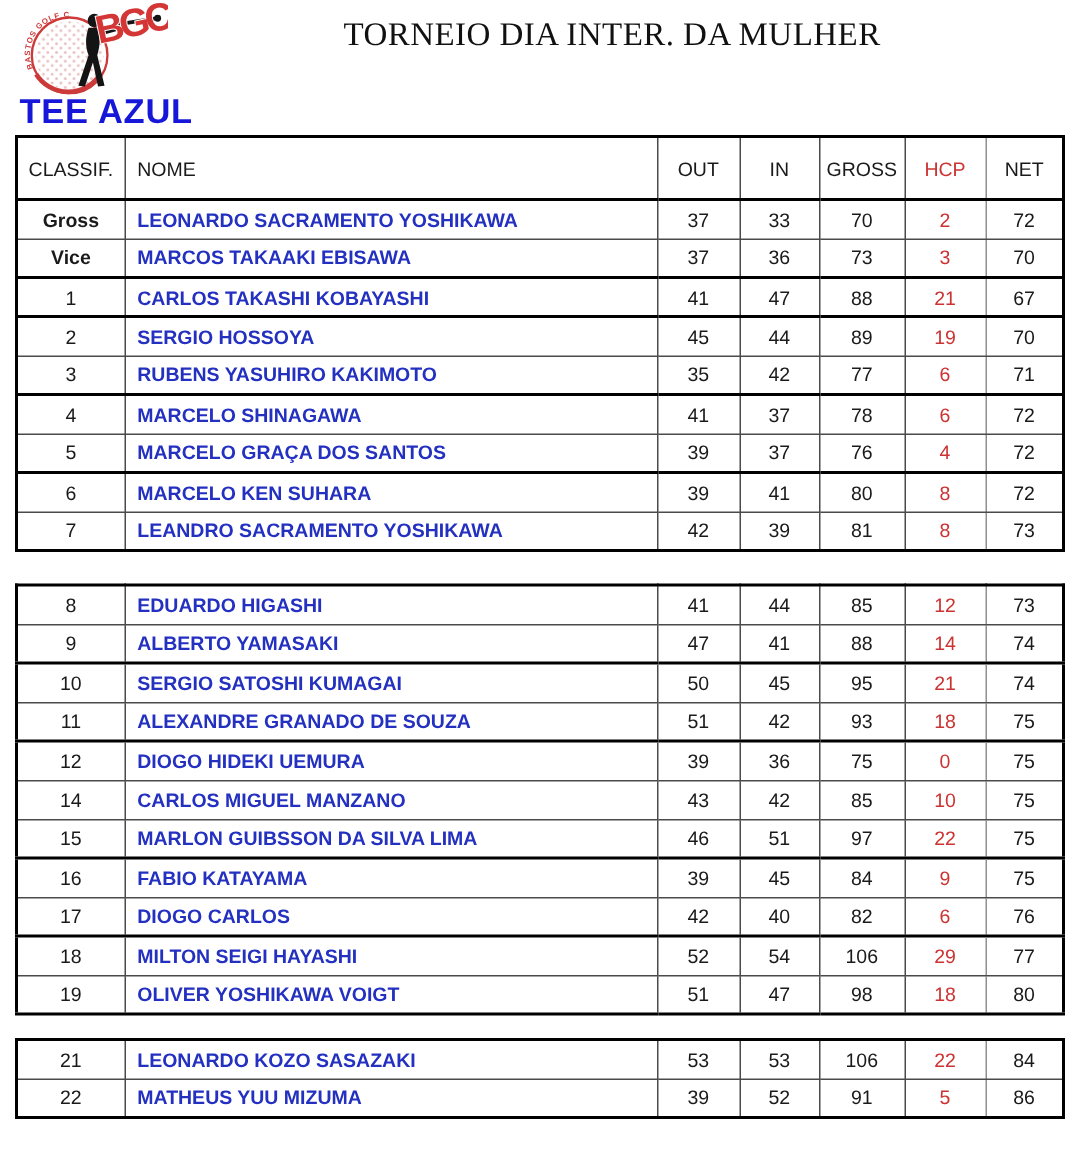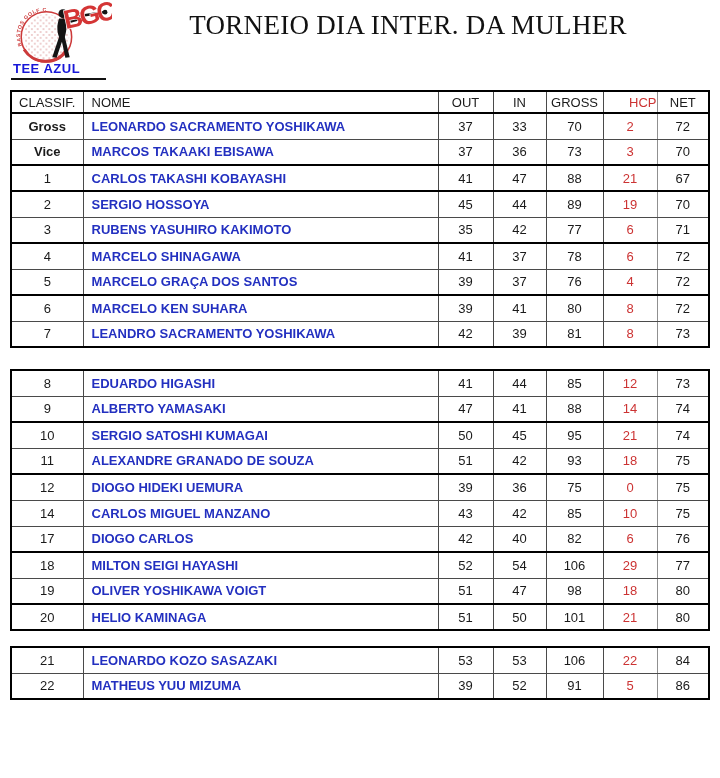--- a/index.html
+++ b/index.html
@@ -6,47 +6,47 @@
   body{
     width:720px;height:778px;position:relative;overflow:hidden;
     background:#ffffff;font-family:"Liberation Sans",sans-serif;color:#1a1a1a;
   }
   
   .logo{position:absolute;left:8px;top:1px;width:104px;height:64px;}
   .title-block{
     position:absolute;left:100px;top:10px;width:616px;text-align:center;
     font-family:"Liberation Serif",serif;color:#111;
   }
-  .title-line1{font-size:27px;letter-spacing:.3px;}
+  .title-line1{font-size:22px;letter-spacing:.3px;}
   .title-line2{font-size:19px;margin-top:6px;}
   .tee-label{
     position:absolute;left:11px;top:61px;
-    font-size:13px;font-weight:bold;letter-spacing:.5px;
+    font-size:23px;font-weight:bold;letter-spacing:.5px;
     color:var(--c-tee,#1717d9);
     border-bottom:2px solid #111;padding:0 26px 2px 2px;
   }
   
   .tables{position:absolute;left:10px;top:90px;width:698px;}
   table{
     border-collapse:collapse;table-layout:fixed;width:698px;
     border:2px solid #000;
   }
   table.sec1{margin-bottom:21px;}
   table.sec2{margin-bottom:15px;}
   th,td{
     border:1px solid #4a4a4a;overflow:hidden;white-space:nowrap;
     font-size:13px;padding:0;height:26px;box-sizing:border-box;
   }
-  thead th{height:22px;font-weight:normal;border-bottom:2px solid #000;}
+  thead th{height:42px;font-weight:normal;border-bottom:2px solid #000;}
   .c-classif{text-align:center;}
   td.c-classif.bold{font-weight:bold;}
   .c-name{text-align:left;padding-left:8px;color:var(--c-name,#2330c0);font-weight:bold;}
   .c-num{text-align:center;}
   .c-hcp{color:var(--c-hcp,#cc3333);border-left-color:#909090;border-right-color:#909090;}
-  th.c-hcp{color:var(--c-hcp,#cc3333);text-align:right;}
+  th.c-hcp{color:var(--c-hcp,#cc3333);}
   tr.thick td{border-bottom:2px solid #000;}
 </style>
 </head>
 <body>
 
 <svg class="logo" viewBox="0 0 104 66" aria-hidden="true">
   <defs>
     <pattern id="dimples" width="6" height="6" patternUnits="userSpaceOnUse">
       <circle cx="2" cy="2" r="1" fill="#e8bfbf"></circle>
       <circle cx="5" cy="5" r="1" fill="#e8bfbf"></circle>
@@ -258,21 +258,39 @@
   <tr>
     <td class="c-classif">14</td>
     <td class="c-name">CARLOS MIGUEL MANZANO</td>
     <td class="c-num">43</td>
     <td class="c-num">42</td>
     <td class="c-num">85</td>
     <td class="c-num c-hcp">10</td>
     <td class="c-num">75</td>
   </tr>
 
-
+  <tr class="thick">
+    <td class="c-classif">15</td>
+    <td class="c-name">MARLON GUIBSSON DA SILVA LIMA</td>
+    <td class="c-num">46</td>
+    <td class="c-num">51</td>
+    <td class="c-num">97</td>
+    <td class="c-num c-hcp">22</td>
+    <td class="c-num">75</td>
+  </tr>
+
+  <tr>
+    <td class="c-classif">16</td>
+    <td class="c-name">FABIO KATAYAMA</td>
+    <td class="c-num">39</td>
+    <td class="c-num">45</td>
+    <td class="c-num">84</td>
+    <td class="c-num c-hcp">9</td>
+    <td class="c-num">75</td>
+  </tr>
 
   <tr class="thick">
     <td class="c-classif">17</td>
     <td class="c-name">DIOGO CARLOS</td>
     <td class="c-num">42</td>
     <td class="c-num">40</td>
     <td class="c-num">82</td>
     <td class="c-num c-hcp">6</td>
     <td class="c-num">76</td>
   </tr>
@@ -290,29 +308,20 @@
   <tr class="thick">
     <td class="c-classif">19</td>
     <td class="c-name">OLIVER YOSHIKAWA VOIGT</td>
     <td class="c-num">51</td>
     <td class="c-num">47</td>
     <td class="c-num">98</td>
     <td class="c-num c-hcp">18</td>
     <td class="c-num">80</td>
   </tr>
 
-  <tr>
-    <td class="c-classif">20</td>
-    <td class="c-name">HELIO KAMINAGA</td>
-    <td class="c-num">51</td>
-    <td class="c-num">50</td>
-    <td class="c-num">101</td>
-    <td class="c-num c-hcp">21</td>
-    <td class="c-num">80</td>
-  </tr>
 </tbody>
   </table>
 
   <table class="sec3">
     <colgroup>
       <col style="width:72px">
         <col style="width:355px">
         <col style="width:55px">
       <col style="width:53px">
         <col style="width:57px">

